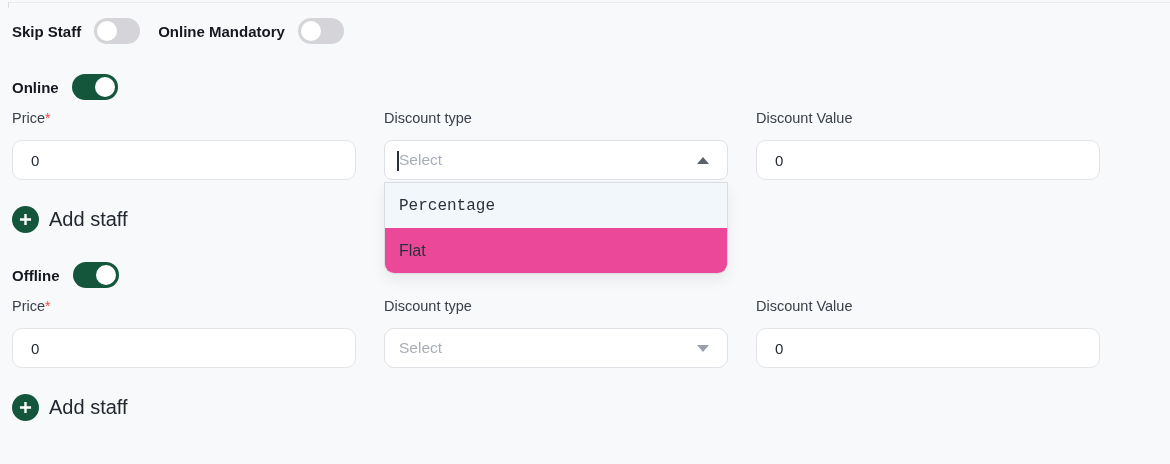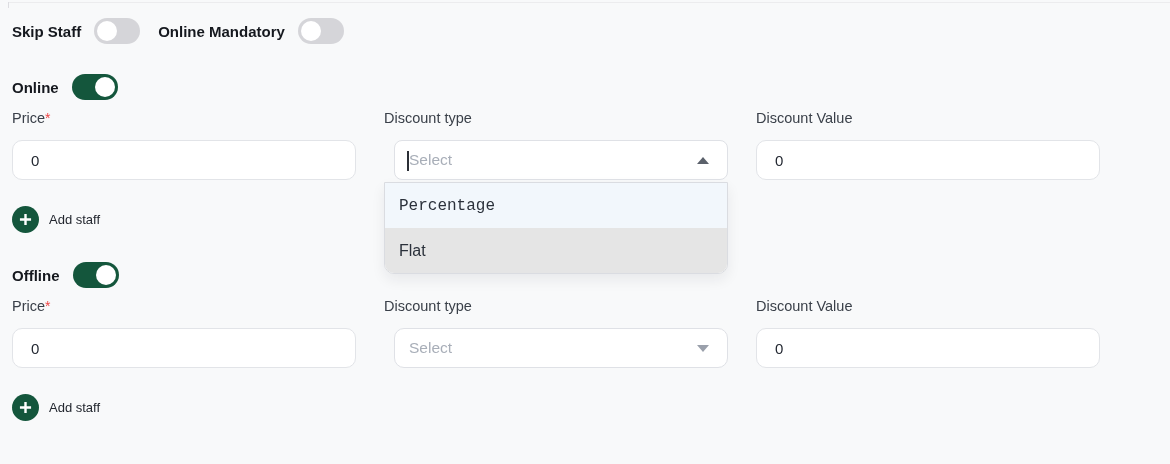--- a/index.html
+++ b/index.html
@@ -45,42 +45,42 @@
   .required{color:#ef4444;font-size:14px;}
   .text-input{
     width:100%;height:40px;background:#fff;
     border:1px solid var(--border);border-radius:10px;
     padding:0 18px;font-size:15px;color:#1f242e;outline:none;
     font-family:"Liberation Sans",sans-serif;
   }
   .select-wrap{position:relative;}
   .select-box{
     height:40px;background:#fff;border:1px solid #dfe1e6;
-    display:flex;align-items:center;padding:0 14px;cursor:pointer;position:relative;margin-left:10px;
+    display:flex;align-items:center;padding:0 14px;cursor:pointer;position:relative;
   }
   .select-box.open{border-radius:8px;}
   .select-box.closed{border-radius:10px;}
   .select-placeholder{font-size:15.5px;color:var(--placeholder);}
   .cursor-bar{position:absolute;left:12px;top:10px;width:1.5px;height:20px;background:#2b2f36;}
   .caret{margin-left:auto;width:0;height:0;border-left:6px solid transparent;border-right:6px solid transparent;margin-right:4px;}
   .caret.up{border-bottom:7px solid #5b616b;}
   .caret.down{border-top:7px solid #9aa0ab;}
 
   .dropdown-panel{
     position:absolute;top:calc(100% + 2px);left:0;right:0;
     background:#fff;border:1px solid #dadce1;border-radius:0 0 10px 10px;
     box-shadow:0 6px 14px rgba(23,28,38,.07);z-index:5;overflow:hidden;
   }
-  .dropdown-option{height:45px;display:flex;align-items:center;padding:0 14px;font-size:16px;color:#2b313b;background:#e5e5e5;cursor:pointer;}
+  .dropdown-option{height:45px;display:flex;align-items:center;padding:0 14px;font-size:16px;color:#2b313b;background:#ec4899;cursor:pointer;}
   .dropdown-option.highlighted{background:var(--highlight);font-family:Liberation Mono, monospace;}
 
   
   .add-staff{display:flex;align-items:center;gap:10px;margin-top:26px;cursor:pointer;width:max-content;}
   .plus-circle{width:27px;height:27px;border-radius:50%;background:var(--green);display:flex;align-items:center;justify-content:center;flex:0 0 auto;}
-  .add-staff-label{font-size:13px;color:#23272f;}
+  .add-staff-label{font-size:20px;color:#23272f;}
 </style>
 </head>
 <body>
 
 <div class="page">
   <div class="hairline"></div>
   <div class="corner-tick"></div>
 
   <div class="content">
 

